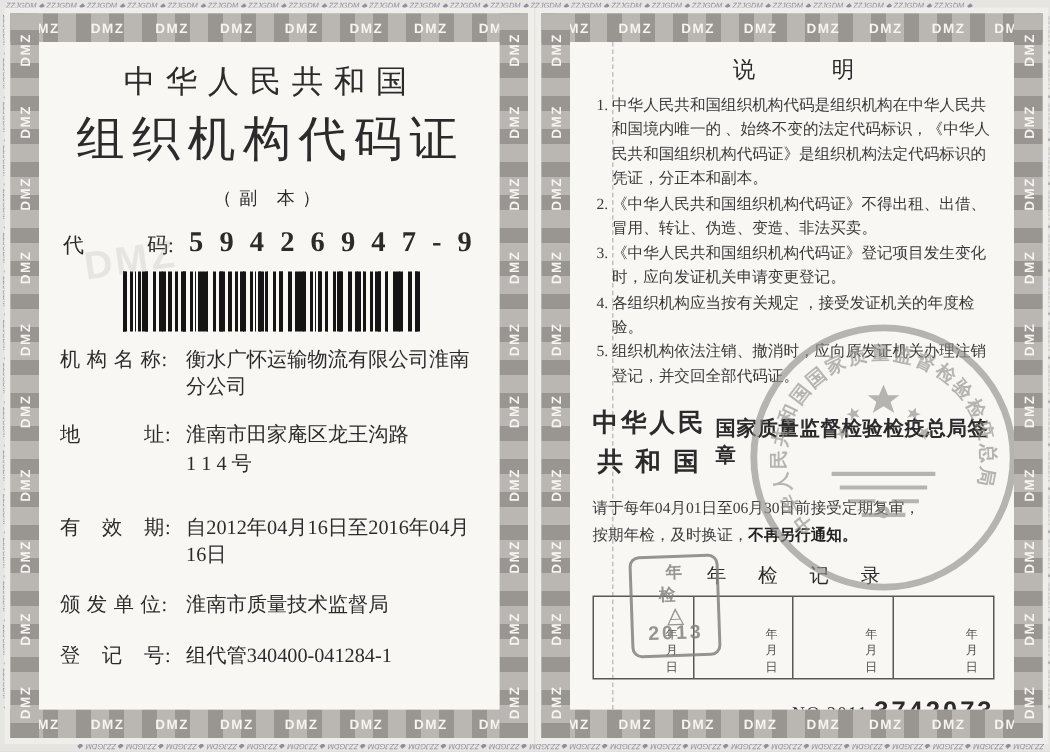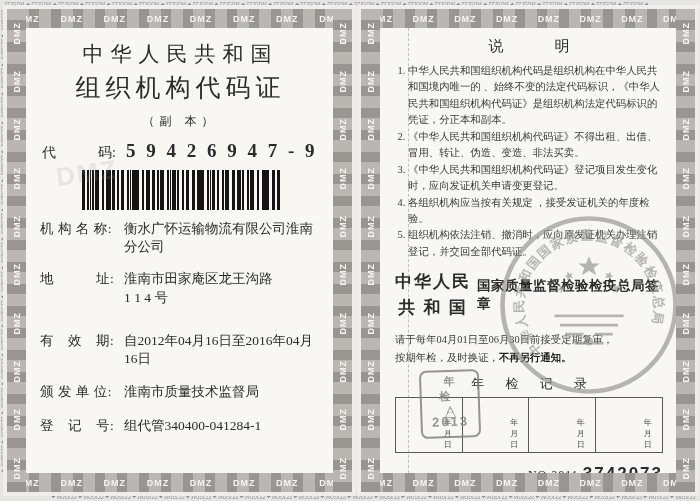--- a/index.html
+++ b/index.html
@@ -28,21 +28,21 @@
         color:#8d90a2;white-space:nowrap;overflow:hidden;font-style:italic;}
   .edge-top{top:1px;}  .edge-bottom{bottom:1px;transform:rotate(180deg);}
   .edge-top,.edge-bottom{left:4px;width:692px;height:6px;line-height:6px;}
   .edge-side{top:10px;height:482px;width:6px;writing-mode:vertical-rl;line-height:6px;}
   .edge-l{left:0;} .edge-r{right:0;}
   .watermark{position:absolute;font-family:"Liberation Sans",sans-serif;font-weight:bold;
         font-size:26px;color:rgba(150,148,144,.18);letter-spacing:2px;pointer-events:none;}
   
   .c-left{padding:6px 10px 0 12px;}
   .title1{text-align:center;font-size:21px;letter-spacing:7px;margin-top:6px;font-weight:500;}
-  .title2{text-align:center;font-size:25px;letter-spacing:5px;margin-top:3px;font-weight:500;}
+  .title2{text-align:center;font-size:32px;letter-spacing:5px;margin-top:3px;font-weight:500;}
   .subtitle{text-align:center;font-size:12px;letter-spacing:5px;margin-top:9px;}
   .code-row{display:flex;align-items:flex-end;margin-top:10px;padding-left:4px;}
   .code-label{font-size:14px;width:84px;}
   .code-value{font-size:19px;font-weight:bold;letter-spacing:3px;font-family:"Liberation Serif",serif;}
   .barcode{width:198px;height:40px;margin:8px auto 0 auto;background-color:#f8f7f4;
      background-image:
        repeating-linear-gradient(90deg,#141414 0 2px,transparent 2px 5px),
        repeating-linear-gradient(90deg,#141414 0 1px,transparent 1px 8px),
        repeating-linear-gradient(90deg,#141414 0 3px,transparent 3px 13px);}
   .frow{display:flex;padding-left:2px;}

